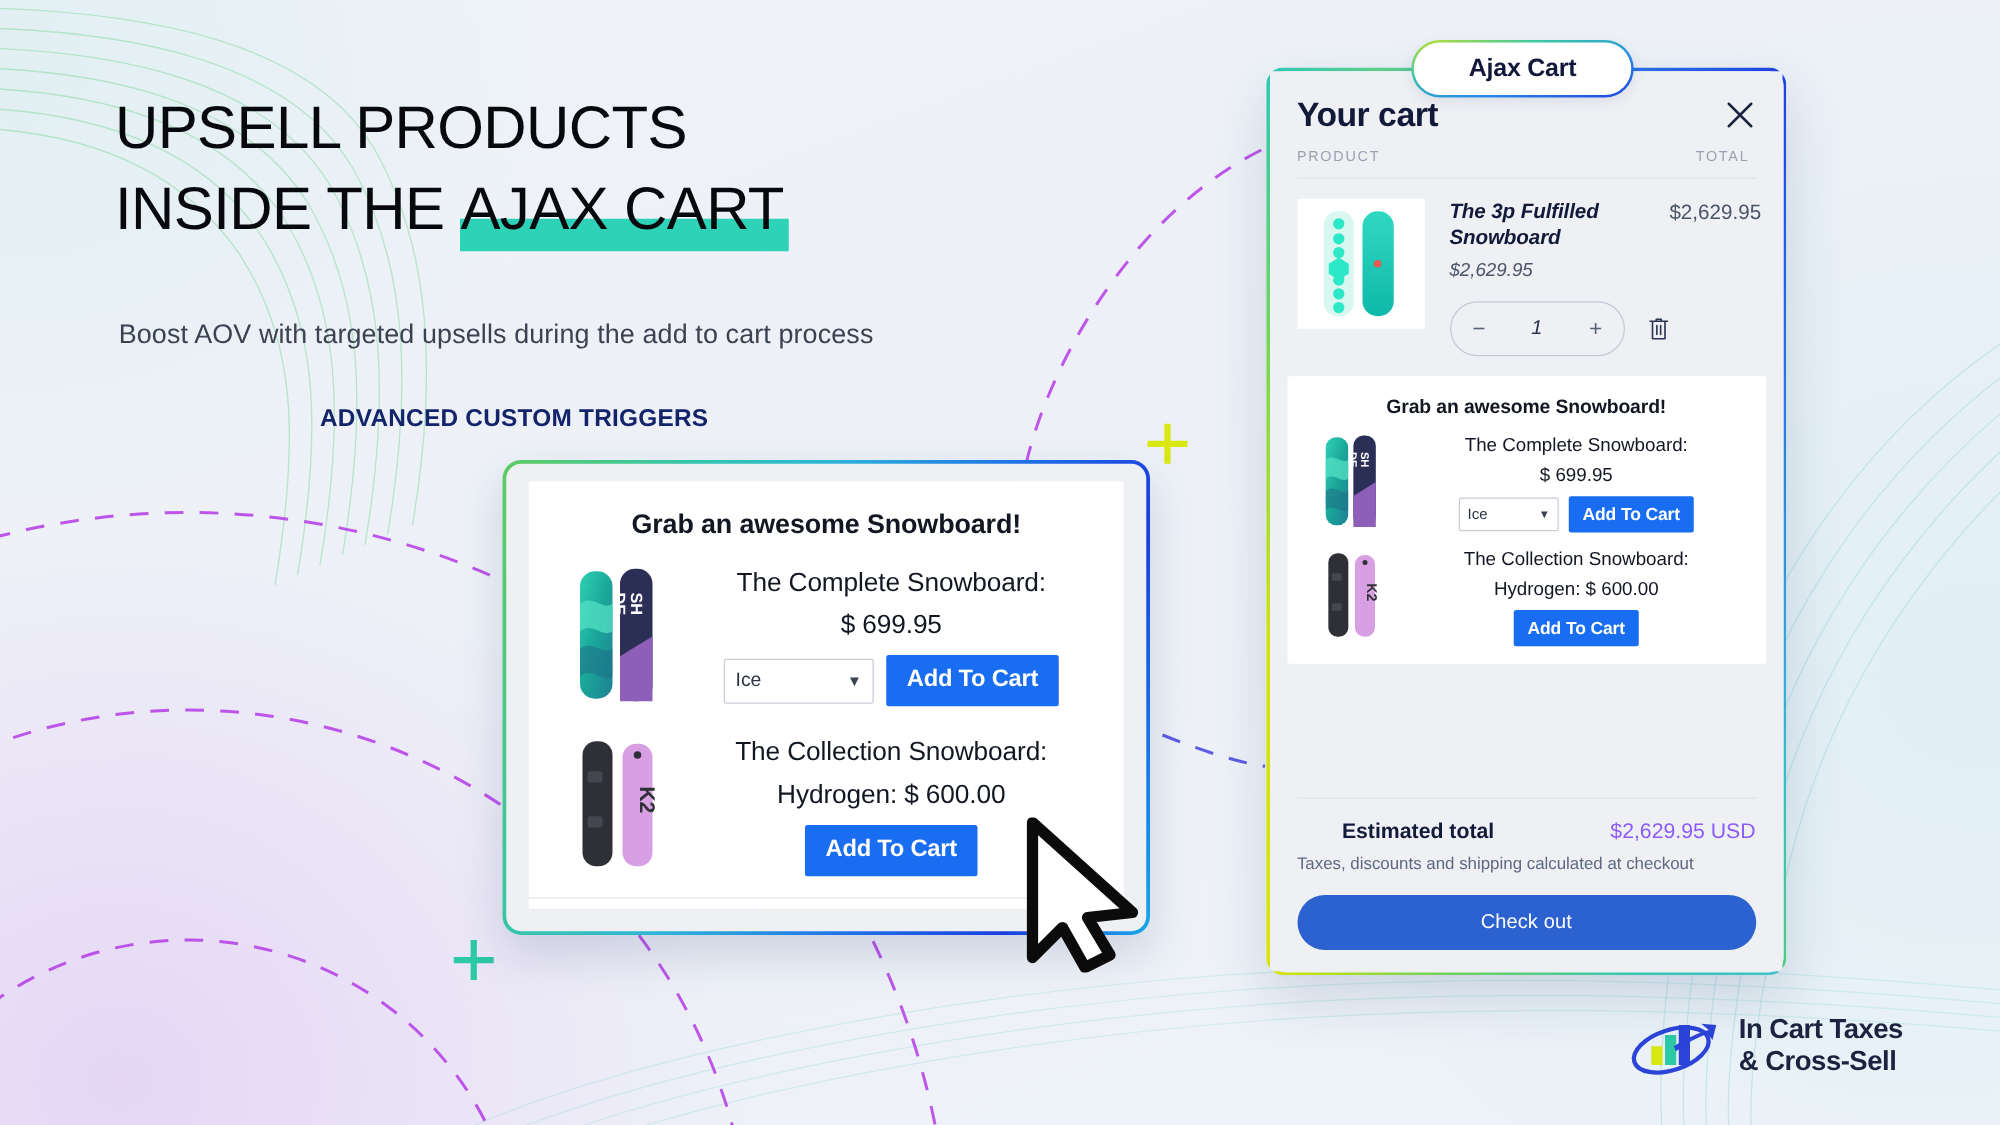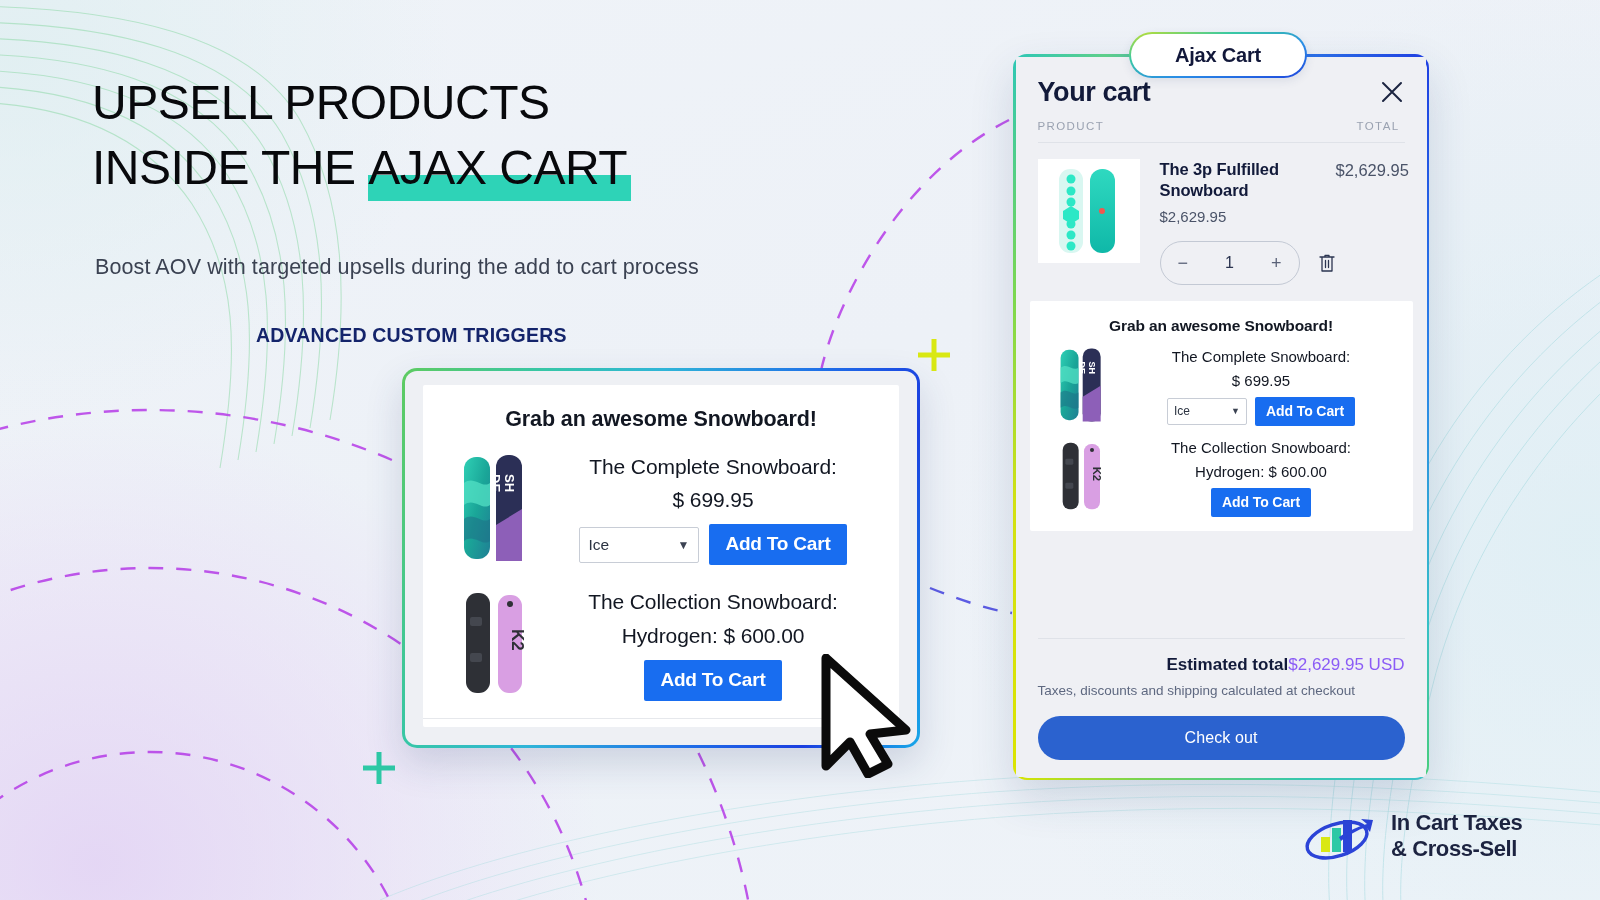--- a/index.html
+++ b/index.html
@@ -135,21 +135,21 @@
     padding:6px 27px 10px 22px;
     font-size:11.5px; letter-spacing:1.4px; color:#9aa2b1; font-weight:400;
   }
   .divider { height:1px; background:#dfe2e8; margin:0 22px; }
 
   .line-item { display:flex; padding:16px 22px 0 22px; }
   .li-thumb {
     width:102px; height:104px; background:#fff; flex:0 0 102px;
     display:flex; align-items:center; justify-content:center;
   }
-  .li-body { flex:1; padding-left:20px; }
+  .li-body { flex:1; padding-left:20px;font-style:italic; }
   .li-name {
     font-size:16.5px; font-weight:700; color:#121a3a; line-height:1.28;
     max-width:175px; letter-spacing:-0.1px;
   }
   .li-price { font-size:15px; color:#4a5368; margin-top:7px; }
   .li-total {
     font-size:16.5px; color:#4a5368; white-space:nowrap; padding-top:2px;
   }
   .qty-row { display:flex; align-items:center; gap:18px; margin-top:16px; }
   .stepper {
@@ -183,21 +183,21 @@
   }
   .cu-chev { position:absolute; right:7px; top:50%; transform:translateY(-50%); pointer-events:none; font-size:9px; color:#3b4252; }
   .cu-atc {
     background:#186df0; color:#fff; border:none; border-radius:2px;
     font-family:inherit; font-weight:700; font-size:14px;
     padding:6px 11px 7px; cursor:pointer; letter-spacing:-0.1px;
   }
 
   .cart-foot { margin-top:auto; padding:0 22px 18px 22px; }
   .foot-div { height:1px; background:#dfe2e8; margin-bottom:16px; }
-  .tot-row { display:flex; justify-content:flex-end; align-items:baseline;padding-left:36px; }
+  .tot-row { display:flex; justify-content:space-between; align-items:baseline;padding-left:36px; }
   .tot-label { font-size:17px; font-weight:700; color:#121a3a; }
   .tot-val { font-size:17px; color:#8b5cf6; }
   .tot-note { font-size:13.5px; color:#5e6880; margin-top:8px; }
   .checkout {
     width:100%; margin-top:18px; height:44px; border:none; border-radius:22px;
     background:#2b62cf; color:#fff; font-family:inherit; font-size:16px;
     cursor:pointer; letter-spacing:0.1px;
   }
 
   

